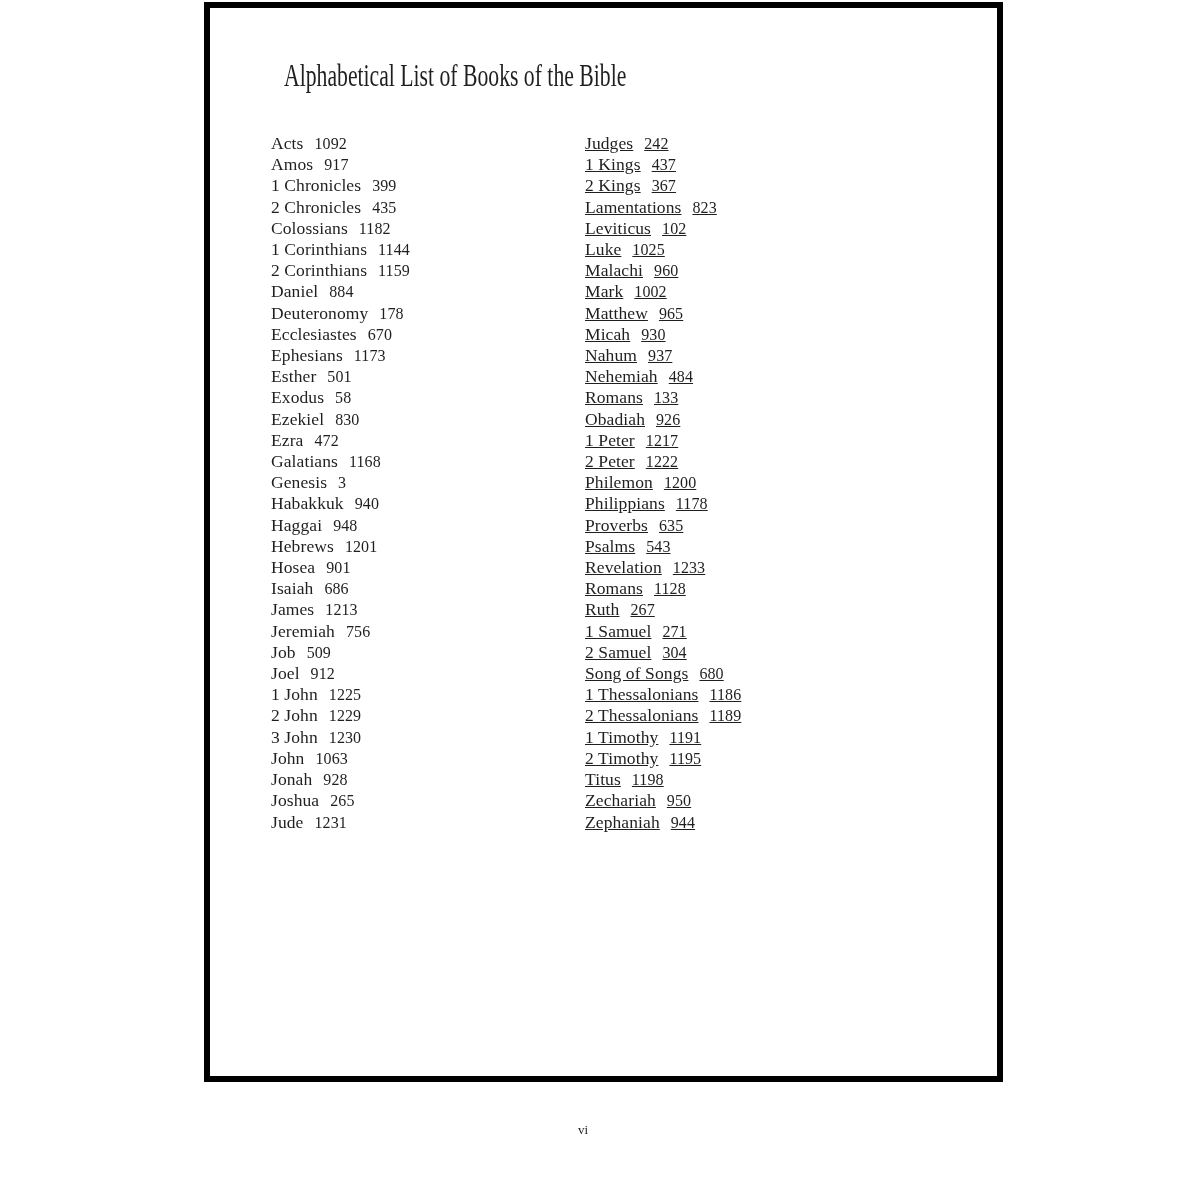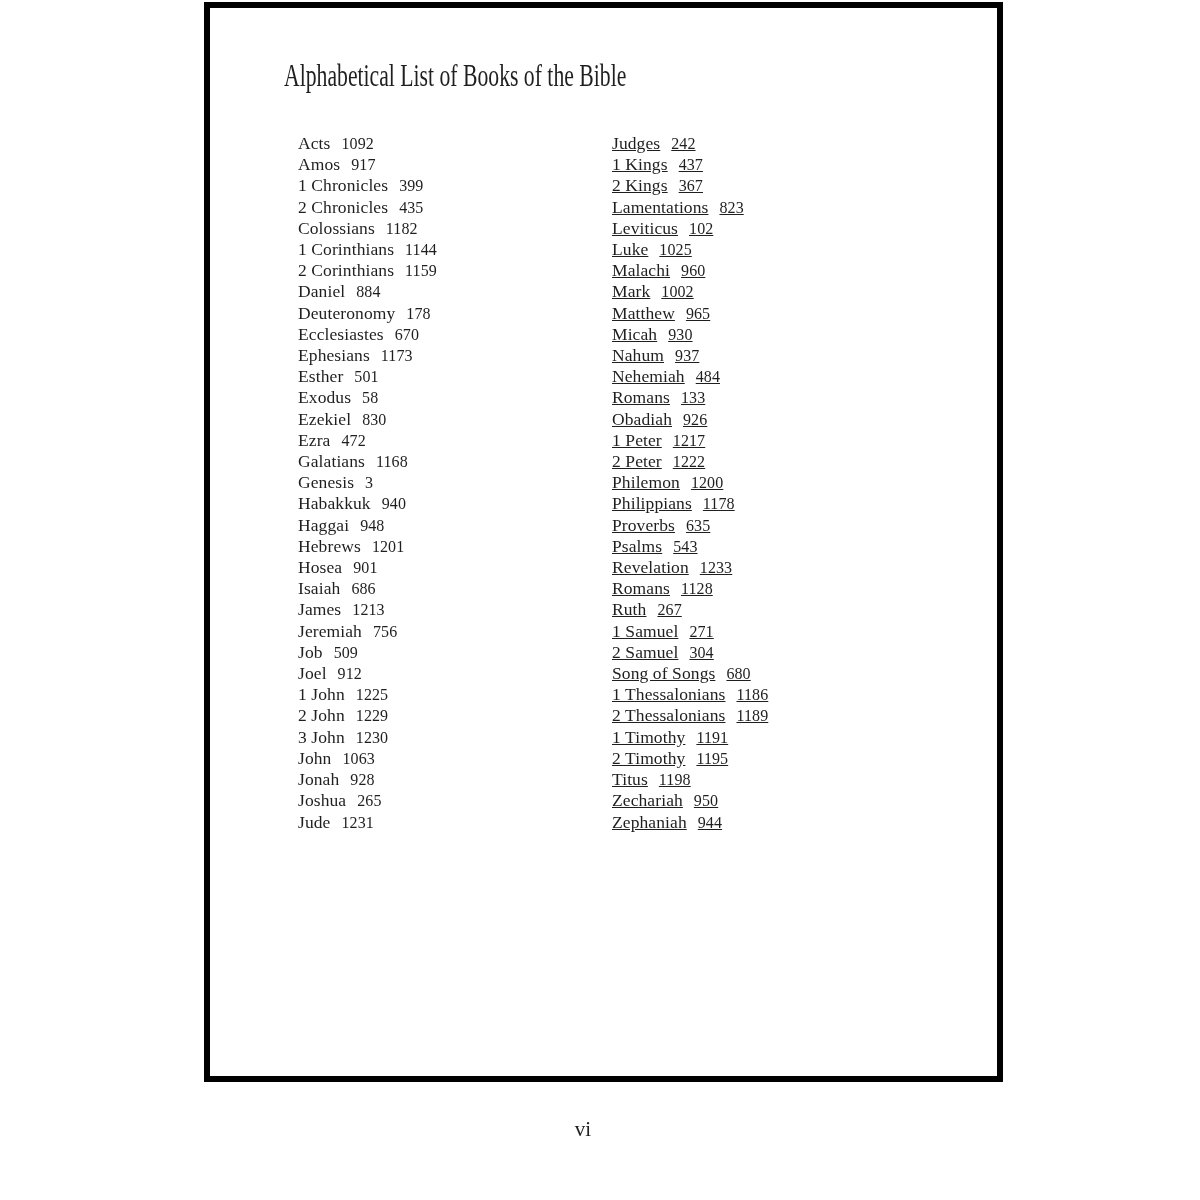--- a/index.html
+++ b/index.html
@@ -35,21 +35,20 @@
     line-height: 1;
     letter-spacing: 0;
     white-space: nowrap;
     transform: scaleX(0.70);
     transform-origin: left top;
     color: var(--text);
   }
   .col {
     position: absolute;
     top: 125px;
-    margin-left: 27px;
   }
   .col-left  { left: 61px; }
   .col-right { left: 375px; text-decoration: underline; }
   .entry {
     font-size: 17.5px;
     line-height: 21.2px;
     white-space: nowrap;
     color: var(--text);
     letter-spacing: 0.1px;
   }
@@ -58,21 +57,21 @@
     margin-left: 11px;
     font-size: 16px;
     font-variant-numeric: oldstyle-nums;
     font-feature-settings: "onum";
   }
   .folio {
     position: absolute;
     left: 343px; top: 1111px;
     width: 60px;
     text-align: center;
-    font-size: 21px;
+    font-size: 13px;
     line-height: 21.2px;
     color: var(--text);
   }
 </style>
 </head>
 <body>
 
 <div class="canvas">
   <div class="page">
     <h1 class="title">Alphabetical List of Books of the Bible</h1>

